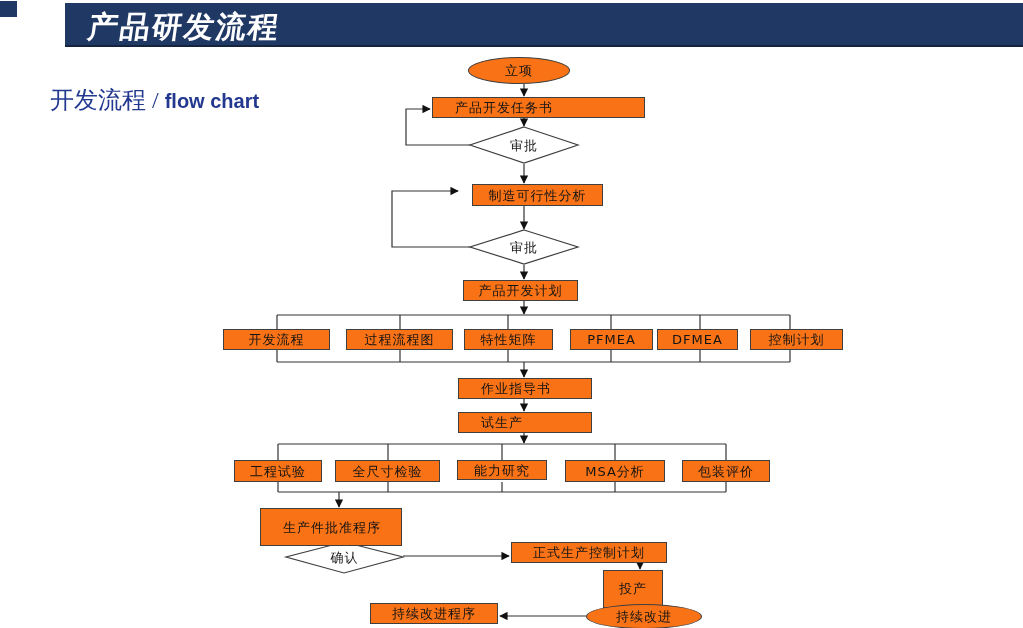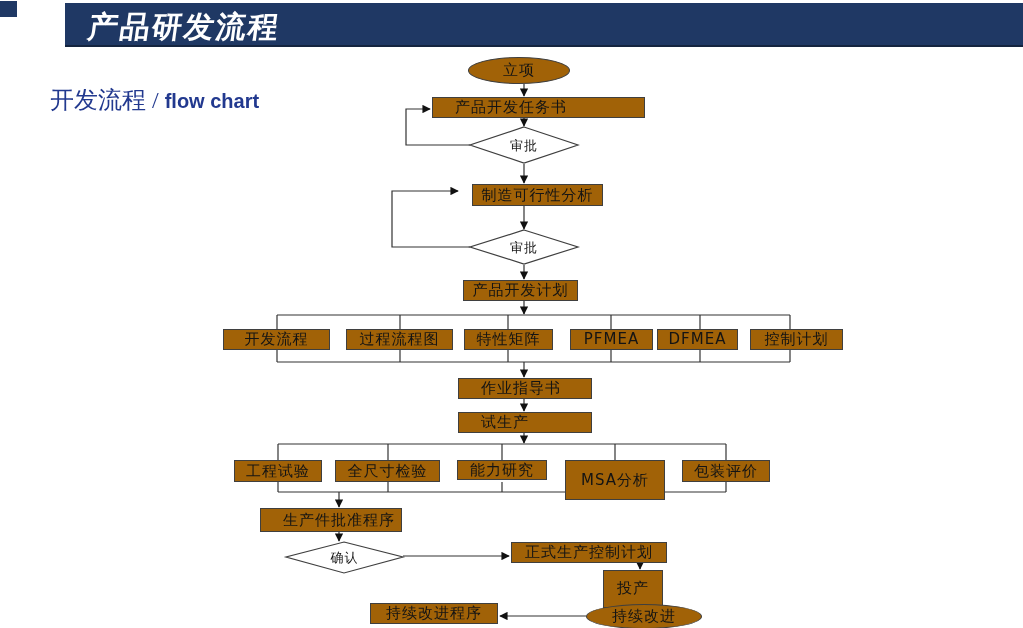--- a/index.html
+++ b/index.html
@@ -10,22 +10,22 @@
   #corner-square{position:absolute;left:0;top:1px;width:17px;height:16px;background:#1f3864;}
   #title-bar{position:absolute;left:65px;top:3px;width:958px;height:44px;background:#1f3864;
              border-bottom:2px solid #14243f;box-sizing:border-box;}
   #title-bar .t{display:inline-block;margin:4px 0 0 23px;color:#ffffff;font-size:30px;font-weight:bold;
                 letter-spacing:2px;transform:skewX(-8deg);font-family:"Liberation Serif","DejaVu Serif",serif;}
   #subtitle{position:absolute;left:50px;top:84px;color:#22398f;white-space:nowrap;}
   #subtitle .cjk{font-family:"Liberation Serif","DejaVu Serif",serif;font-size:24px;}
   #subtitle .lat{font-family:"Liberation Sans","DejaVu Sans",sans-serif;font-size:20px;font-weight:bold;}
 
   
-  .node{position:absolute;box-sizing:border-box;border:1px solid #3f3f3f;background:#a16207;
-        color:#141414;font-size:15px;letter-spacing:1px;display:flex;align-items:center;
+  .node{position:absolute;box-sizing:border-box;border:1px solid #3f3f3f;background:#f97316;
+        color:#141414;font-size:13px;letter-spacing:1px;display:flex;align-items:center;
         justify-content:center;white-space:nowrap;line-height:1;}
   .node.left{justify-content:flex-start;padding-left:22px;}
   .ellipse{border-radius:50%;}
   .dlabel{position:absolute;display:flex;align-items:center;justify-content:center;
           color:#141414;font-size:13px;letter-spacing:1px;line-height:1;}
   #connectors{position:absolute;left:0;top:0;}
 </style>
 </head>
 <body>
 
@@ -108,23 +108,23 @@
   <div class="node" style="left:570px;top:329px;width:83px;height:21px;">PFMEA</div>
   <div class="node" style="left:657px;top:329px;width:81px;height:21px;">DFMEA</div>
   <div class="node" style="left:750px;top:329px;width:93px;height:21px;">控制计划</div>
 
   <div class="node left" style="left:458px;top:378px;width:134px;height:21px;">作业指导书</div>
   <div class="node left" style="left:458px;top:412px;width:134px;height:21px;">试生产</div>
 
   <div class="node" style="left:234px;top:460px;width:88px;height:22px;">工程试验</div>
   <div class="node" style="left:335px;top:460px;width:105px;height:22px;">全尺寸检验</div>
   <div class="node" style="left:457px;top:460px;width:90px;height:20px;">能力研究</div>
-  <div class="node" style="left:565px;top:460px;width:100px;height:40px;">MSA分析</div>
+  <div class="node" style="left:565px;top:460px;width:100px;height:22px;">MSA分析</div>
   <div class="node" style="left:682px;top:460px;width:88px;height:22px;">包装评价</div>
 
-  <div class="node left" style="left:260px;top:508px;width:142px;height:24px;">生产件批准程序</div>
+  <div class="node left" style="left:260px;top:508px;width:142px;height:38px;">生产件批准程序</div>
   <div class="dlabel" style="left:286px;top:542px;width:117px;height:31px;">确认</div>
   <div class="node" style="left:511px;top:542px;width:156px;height:21px;">正式生产控制计划</div>
   <div class="node" style="left:603px;top:570px;width:60px;height:38px;font-family:Liberation Mono, monospace;">投产</div>
   <div class="node ellipse" style="left:586px;top:604px;width:116px;height:25px;">持续改进</div>
   <div class="node" style="left:370px;top:603px;width:128px;height:21px;">持续改进程序</div>
 
 </div>
 
 </body></html>

